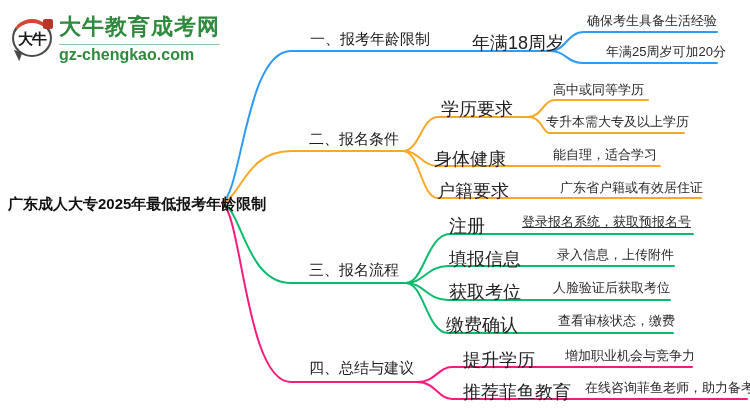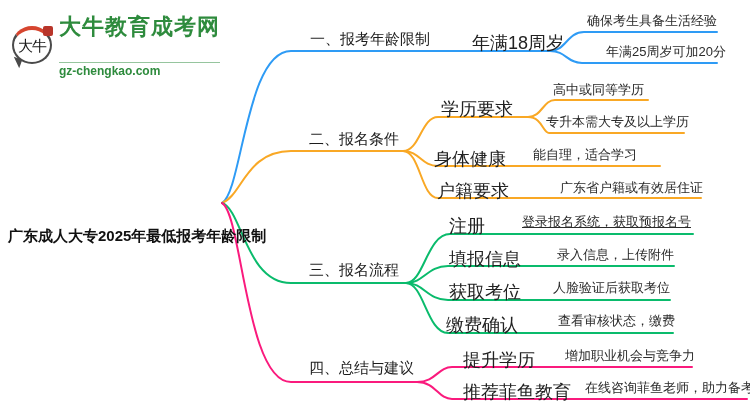--- a/index.html
+++ b/index.html
@@ -9,46 +9,46 @@
     position: relative;
     width: 750px;
     height: 410px;
     background: #ffffff;
     overflow: hidden;
   }
   svg.connectors { position: absolute; left: 0; top: 0; width: 750px; height: 410px; }
   svg.connectors path { fill: none; stroke-width: 2; stroke-linecap: round; }
 
   .node { position: absolute; white-space: nowrap; color: #1f1f1f; }
-  .lbl-main { font-size: 15px; font-weight: 700; color: #111; margin-top: 32px; }
+  .lbl-main { font-size: 15px; font-weight: 700; color: #111; }
   .lbl-l1 { font-size: 15px; font-weight: 500; color: #1c1c1c; }
   .lbl-l2 { font-size: 18px; font-weight: 400; color: #222; }
   .lbl-l3 { font-size: 13px; font-weight: 400; color: #2a2a2a; }
 
   
   .logo { position: absolute; left: 12px; top: 12px; display: flex; align-items: center; gap: 7px; }
   .logo-icon {
     position: relative; width: 40px; height: 38px;
     border: 2px solid #4a4a4a; border-top: 4px solid #d6452f;
     border-radius: 50%;
     background: #fff;
     display: flex; align-items: center; justify-content: center;
   }
-  .logo-icon-text { font-size: 15px; font-weight: 400; color: #1a1a1a; letter-spacing: -1px; }
+  .logo-icon-text { font-size: 15px; font-weight: 700; color: #1a1a1a; letter-spacing: -1px; }
   .logo-seal {
     position: absolute; right: -3px; top: -4px; width: 10px; height: 10px;
     background: #b8352a; border-radius: 2px;
   }
   .logo-tail {
     position: absolute; left: -2px; bottom: -5px; width: 0; height: 0;
     border-top: 9px solid #4a4a4a; border-left: 9px solid transparent;
     transform: rotate(20deg);
   }
   .logo-name { font-size: 22px; font-weight: 700; letter-spacing: 1px; }
-  .logo-url { font-size: 12px; font-weight: 700; padding-top: 1px; margin-top: 20px; border-top: 1px solid rgba(46,139,61,.5); }
+  .logo-url { font-size: 16px; font-weight: 700; padding-top: 1px; margin-top: 2px; border-top: 1px solid rgba(46,139,61,.5); }
 </style>
 </head>
 <body>
 
 <div class="canvas">
 
   <svg class="connectors" viewBox="0 0 750 410">
     <g stroke="#2E9BF5">
       <path d="M222,203 C242,192 246,51 291,51 H550"></path>
       <path d="M550,51 C566,51 567,32 584,32 H717"></path>
@@ -93,21 +93,21 @@
   <span class="node lbl-l1" style="left:310px; top:30px;">一、报考年龄限制</span>
   <span class="node lbl-l2" style="left:472px; top:31px;">年满18周岁</span>
   <span class="node lbl-l3" style="left:587px; top:12px;">确保考生具备生活经验</span>
   <span class="node lbl-l3" style="left:606px; top:43px;">年满25周岁可加20分</span>
 
   <span class="node lbl-l1" style="left:309px; top:130px;">二、报名条件</span>
   <span class="node lbl-l2" style="left:441px; top:97px;">学历要求</span>
   <span class="node lbl-l3" style="left:553px; top:81px;">高中或同等学历</span>
   <span class="node lbl-l3" style="left:546px; top:113px;">专升本需大专及以上学历</span>
   <span class="node lbl-l2" style="left:434px; top:147px;">身体健康</span>
-  <span class="node lbl-l3" style="left:533px; top:146px;">能自理，适合学习</span>
+  <span class="node lbl-l3" style="left:553px; top:146px;">能自理，适合学习</span>
   <span class="node lbl-l2" style="left:437px; top:179px;">户籍要求</span>
   <span class="node lbl-l3" style="left:560px; top:179px;">广东省户籍或有效居住证</span>
 
   <span class="node lbl-l1" style="left:309px; top:261px;">三、报名流程</span>
   <span class="node lbl-l2" style="left:449px; top:214px;">注册</span>
   <span class="node lbl-l3" style="left:522px; top:213px;text-decoration:underline;">登录报名系统，获取预报名号</span>
   <span class="node lbl-l2" style="left:449px; top:247px;">填报信息</span>
   <span class="node lbl-l3" style="left:557px; top:246px;">录入信息，上传附件</span>
   <span class="node lbl-l2" style="left:449px; top:280px;">获取考位</span>
   <span class="node lbl-l3" style="left:553px; top:279px;">人脸验证后获取考位</span>

